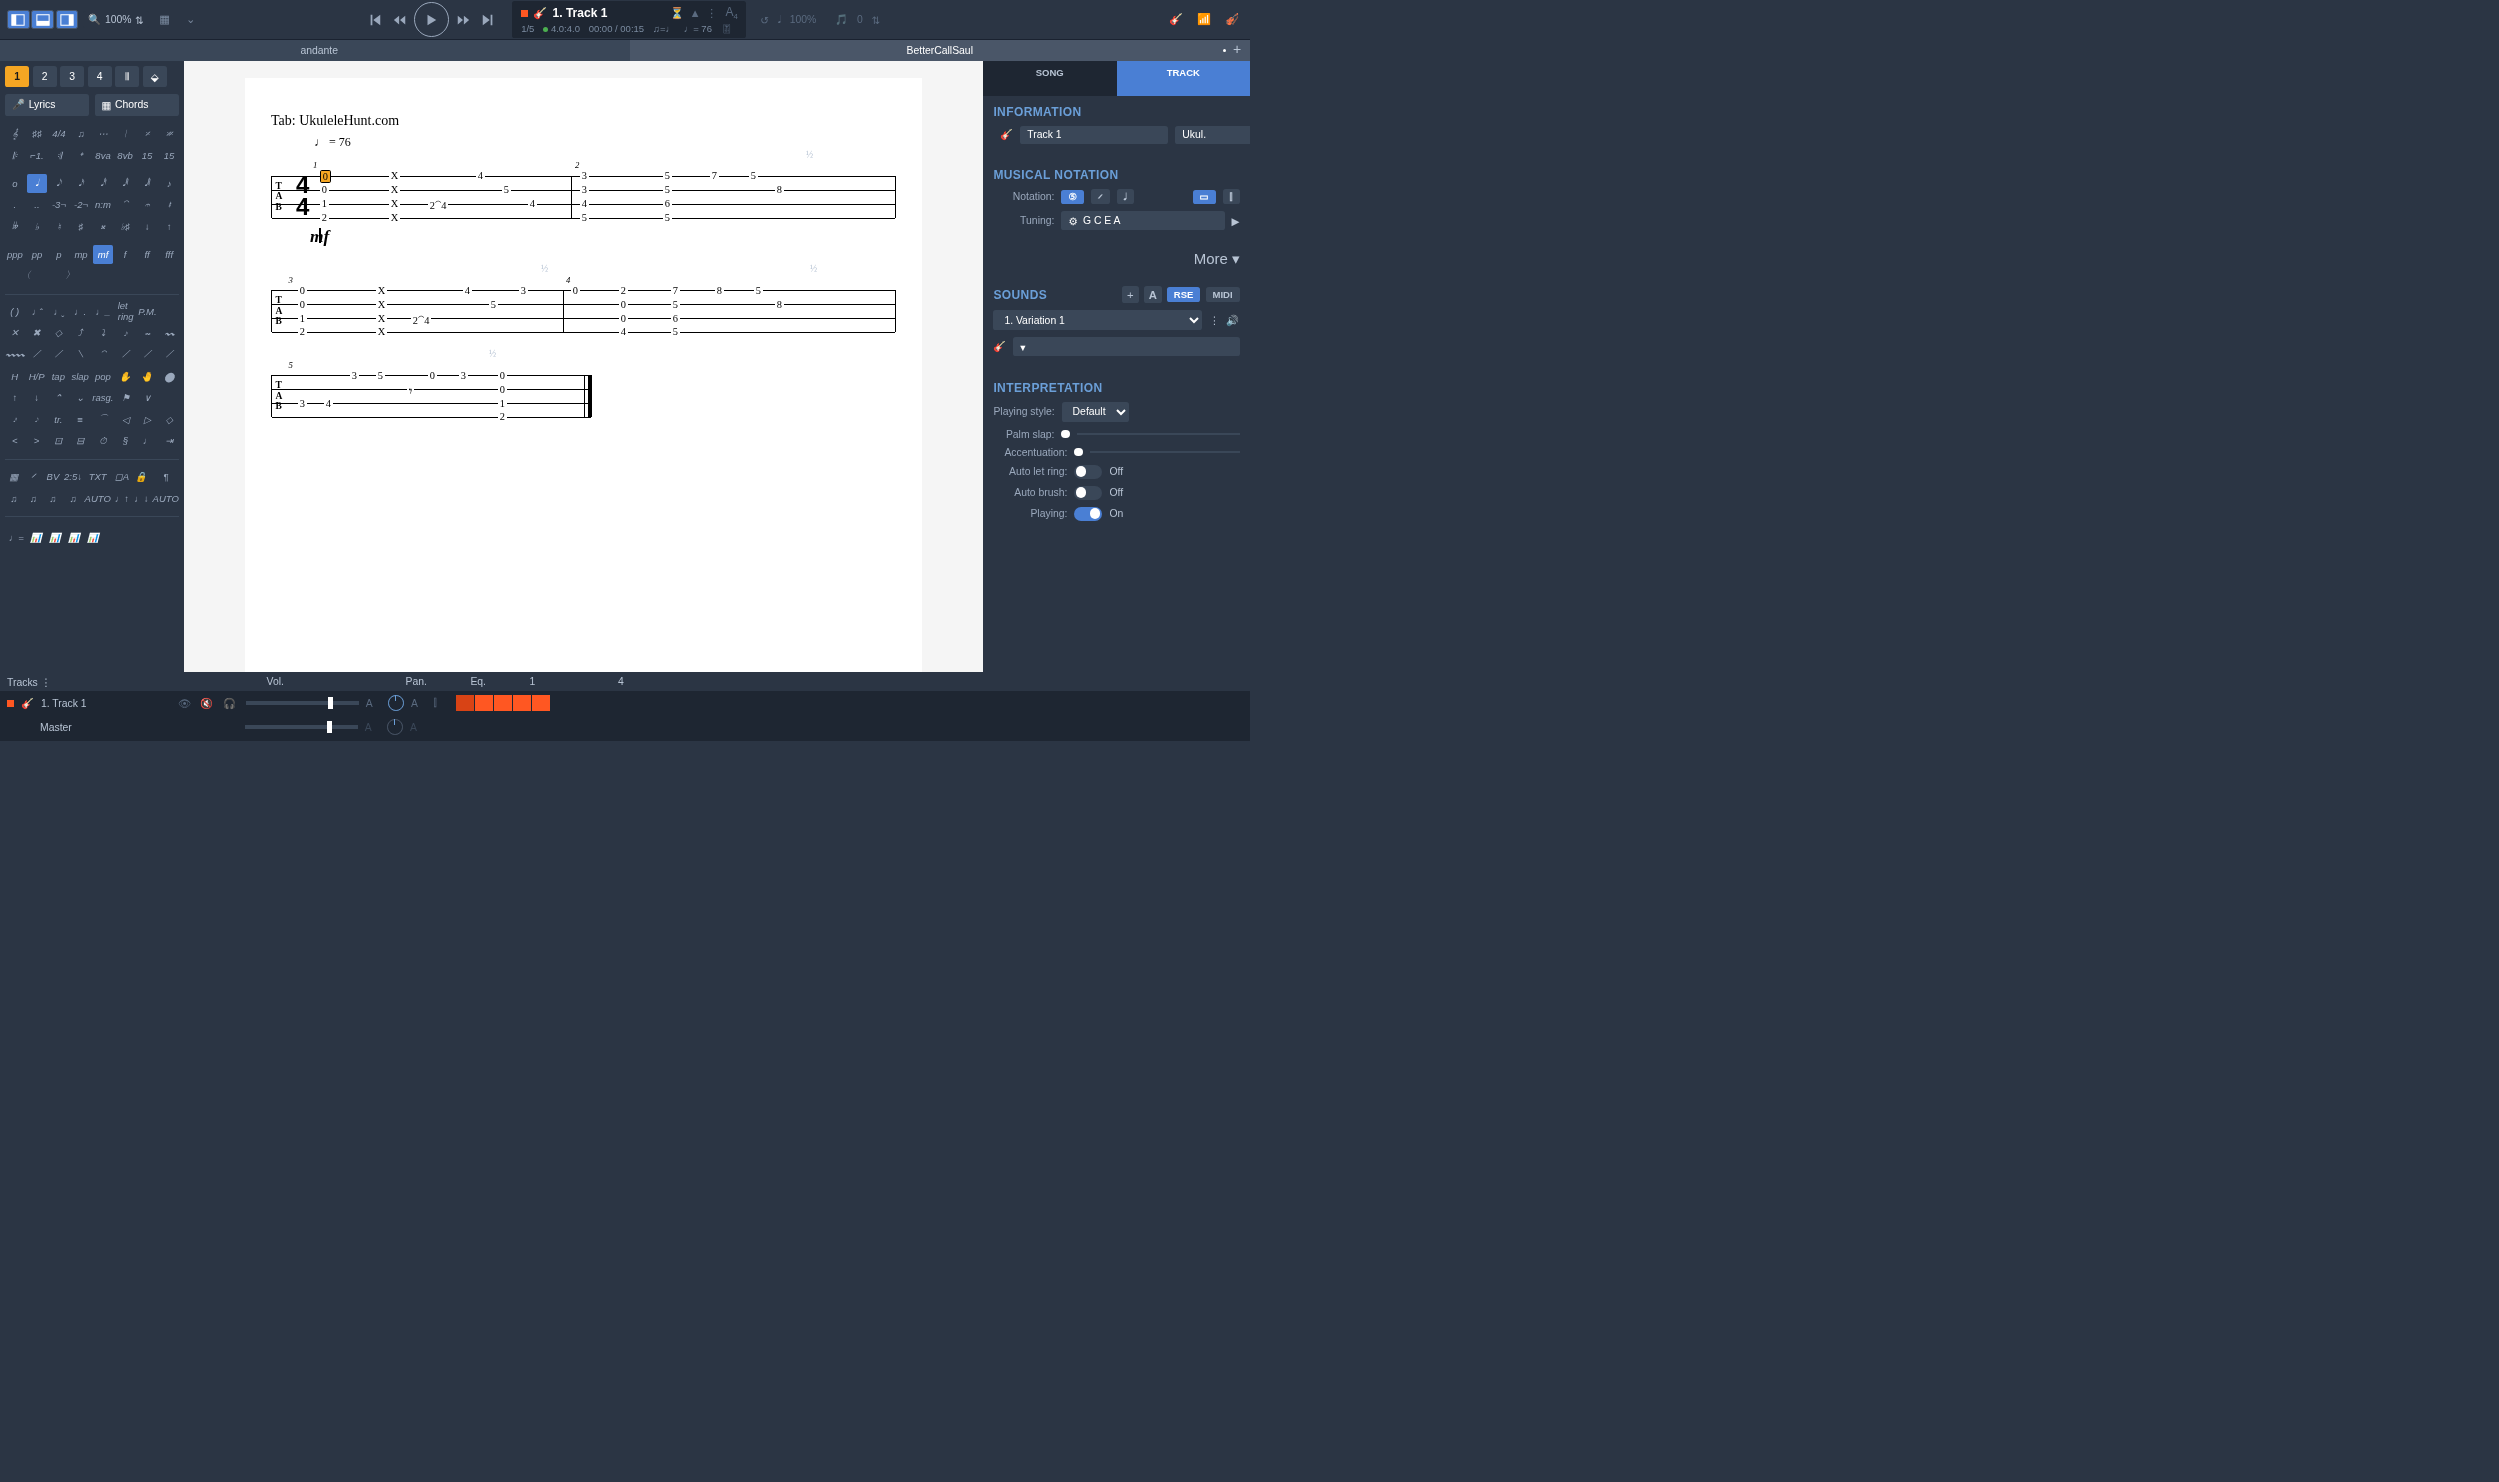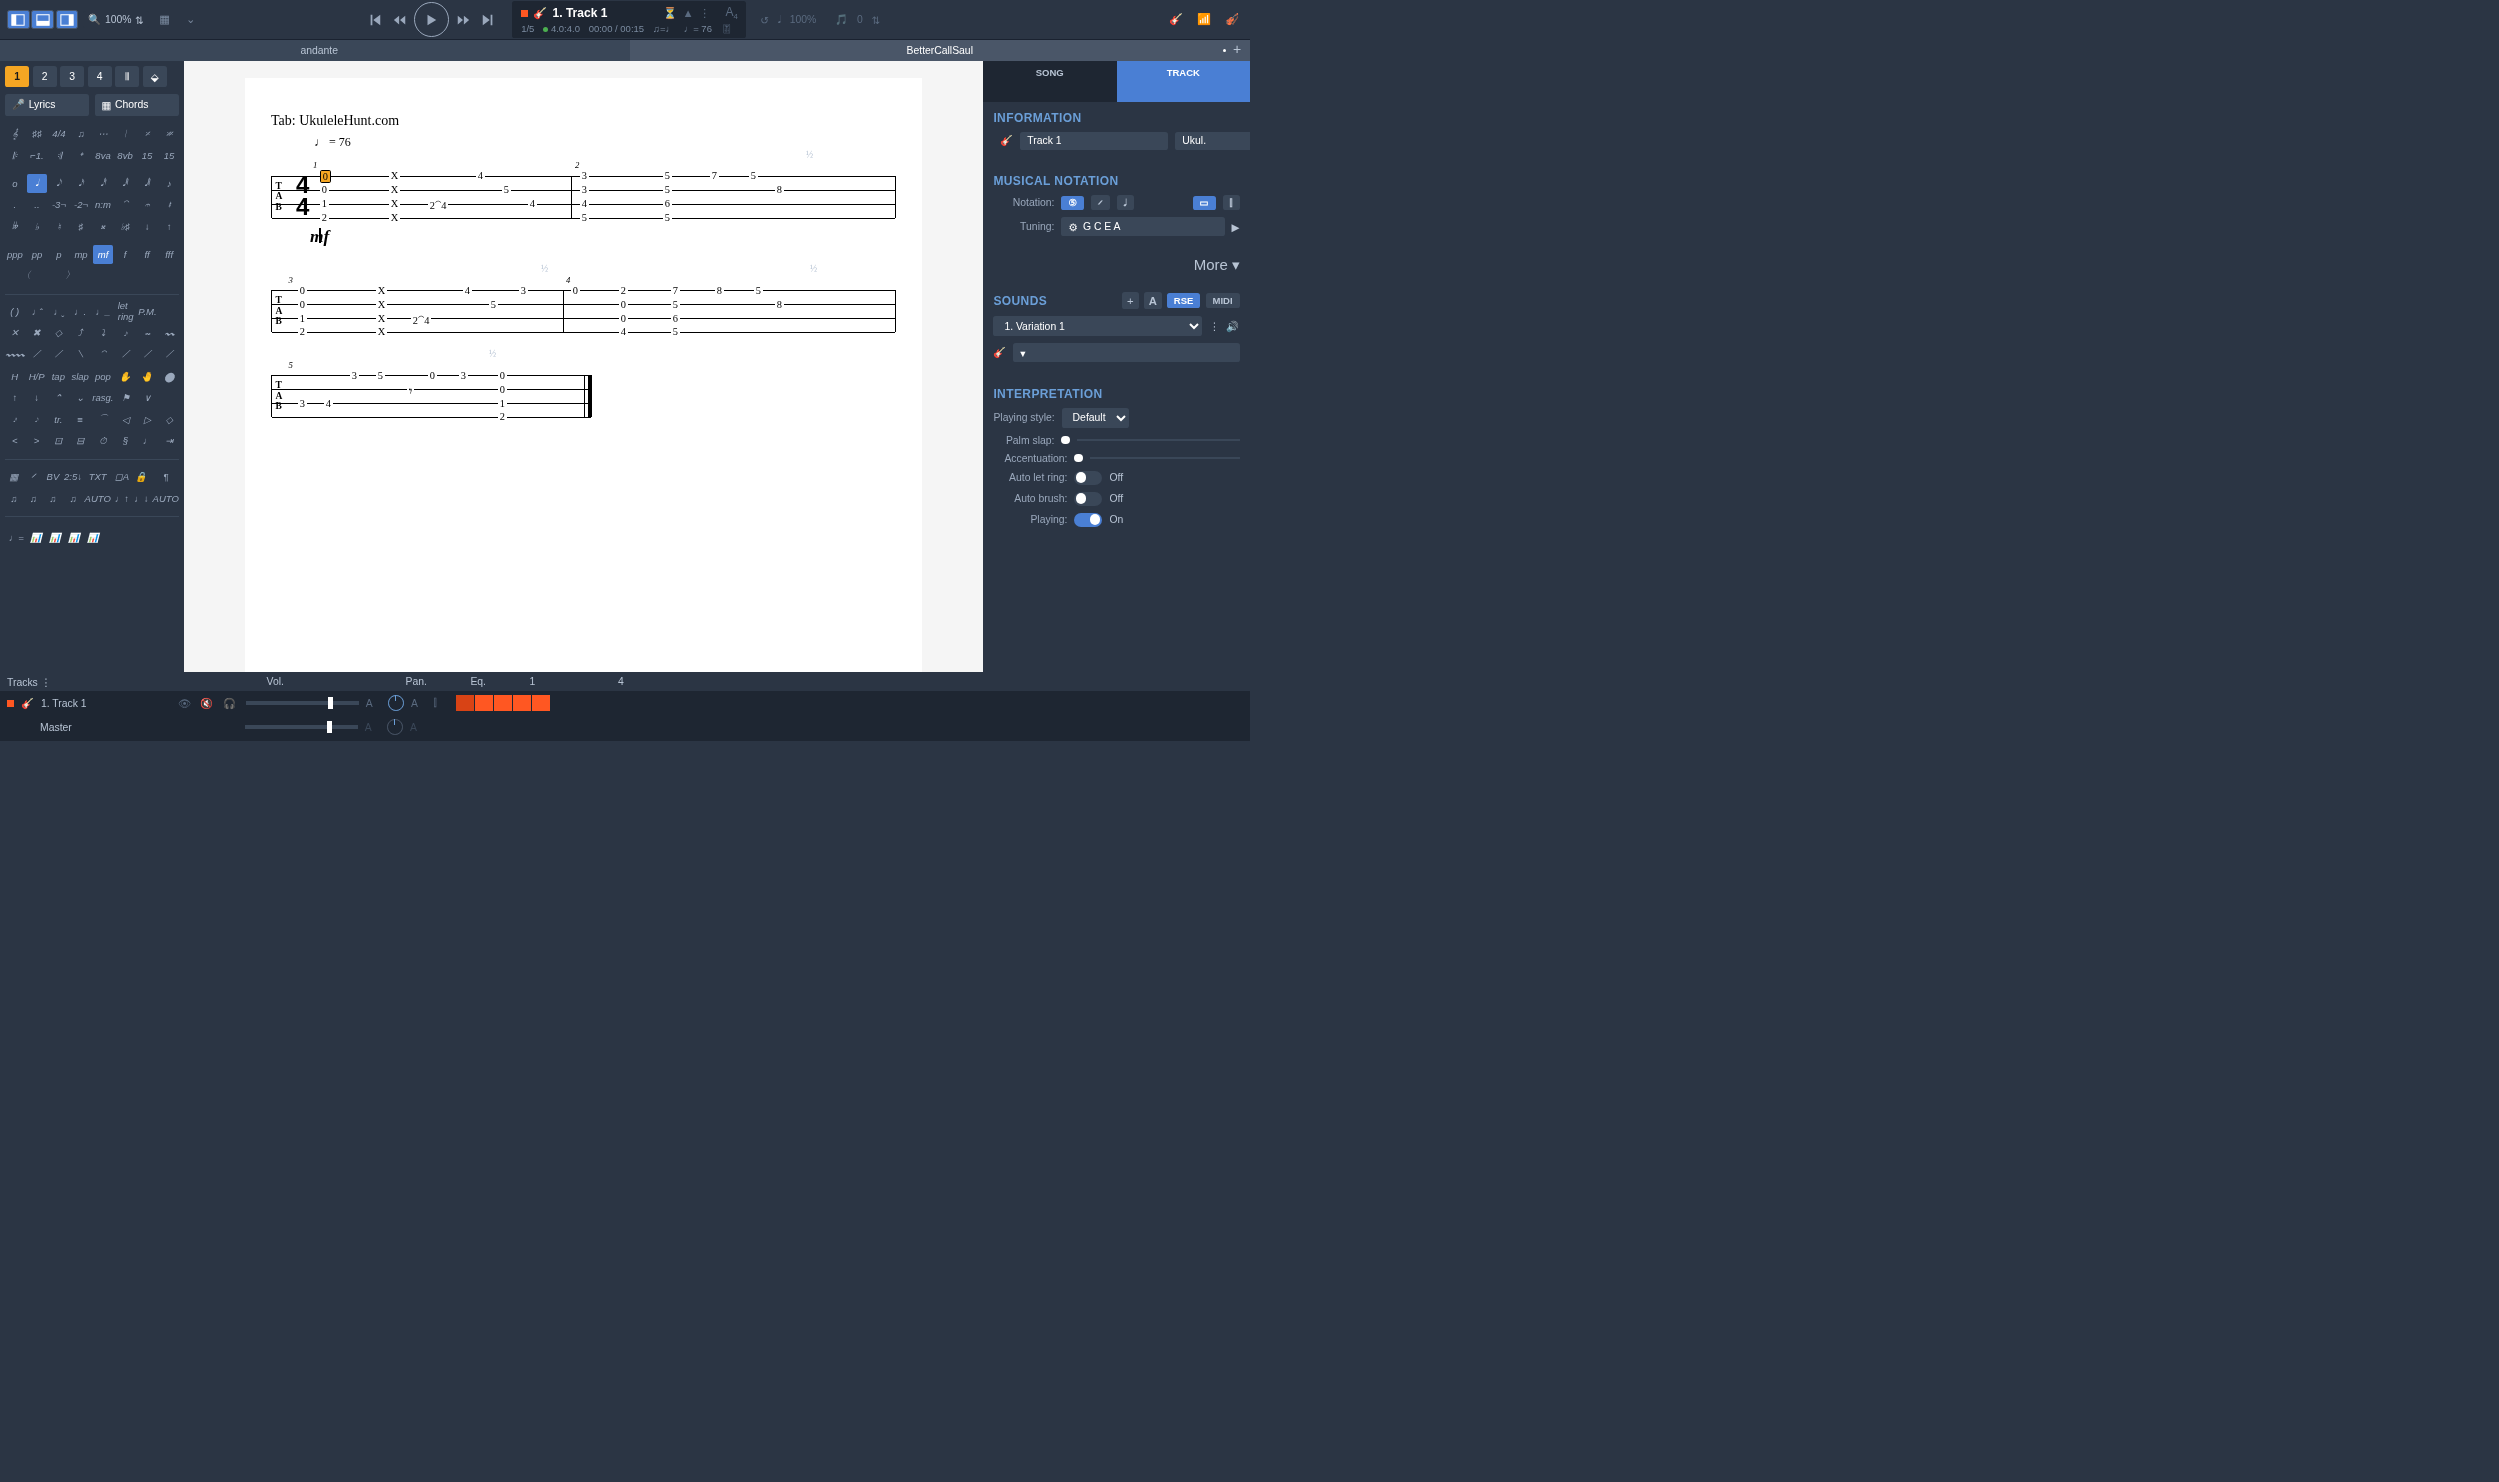--- a/index.html
+++ b/index.html
@@ -60,21 +60,21 @@
 .tab-clef { position: absolute; left: 3.5px; top: 5.2px; font-family: Georgia, serif; font-size: 9.5px; line-height: 10.4px; color: #000; font-weight: 600; }
 .time-sig { position: absolute; left: 24px; top: -1.7px; font-family: Georgia, serif; font-size: 24px; font-weight: bold; color: #000; line-height: 21px; }
 .fret-num { position: absolute; background: #fff; padding: 0 1.7px; font-size: 10.4px; font-family: Georgia, serif; color: #000; }
 .fret-num.sel { background: #f5a623; border: 0.9px solid #000; border-radius: 1.7px; }
 .bar-num { position: absolute; top: -15.6px; font-size: 8.7px; font-style: italic; color: #000; font-family: Georgia, serif; }
 .dynamic { font-family: Georgia, serif; font-style: italic; font-weight: bold; font-size: 17.4px; color: #000; margin-left: 39px; margin-top: 8.7px; }
 .barline { position: absolute; width: 0.9px; height: 42px; background: #000; top: 0; }
 
 
 .right-panel { width: 267px; background: #2b3544; overflow-y: auto; }
-.rp-tabs { display: flex; height: 41px; }
+.rp-tabs { display: flex; height: 35px; }
 .rp-tab { flex: 1; text-align: center; line-height: 24px; font-size: 9.5px; font-weight: 600; cursor: pointer; background: #1e2632; }
 .rp-tab.active { background: #4a7fd4; color: #fff; }
 .rp-section { padding: 8.7px 10.4px; }
 .rp-heading { color: #6b9fd8; font-size: 12px; font-weight: 600; margin-bottom: 7px; letter-spacing: 0.4px; }
 .rp-row { display: flex; align-items: center; gap: 7px; margin-bottom: 7px; font-size: 10.4px; }
 .rp-label { min-width: 61px; text-align: right; color: #9aa8bc; }
 .rp-input { background: #3a4758; border: none; color: #fff; padding: 3.5px 7px; border-radius: 2.6px; flex: 1; font-size: 10.4px; }
 .rp-badge { background: #4a7fd4; color: #fff; padding: 1.7px 7px; border-radius: 2.6px; font-size: 9.5px; font-weight: 600; }
 .rp-badge.gray { background: #3a4758; color: #b8c4d4; }
 .rp-select { background: #3a4758; border: none; color: #fff; padding: 3.5px 7px; border-radius: 2.6px; font-size: 10.4px; }
@@ -164,21 +164,21 @@
   </div>
 
   <div class="track-info">
     <div class="track-title-row">
       <div class="track-color"></div>
       <span style="color:#7a8a9f;">🎸</span>
       <span class="track-title">1. Track 1</span>
       <span style="margin-left:auto;color:#5a6a7f;">⏳</span>
       <span style="color:#5a6a7f;">▲</span>
       <span style="color:#5a6a7f;">⋮</span>
-      <span style="color:#5a6a7f;margin-left:10px;font-size:12px;">A<sub style="font-size:7.8px;">4</sub></span>
+      <span style="color:#5a6a7f;margin-left:3px;font-size:12px;">A<sub style="font-size:7.8px;">4</sub></span>
     </div>
     <div class="track-meta">
       <span>1/5</span>
       <span><span class="dot"></span> <span>4.0:4.0</span></span>
       <span>00:00 / 00:15</span>
       <span>♫=♩</span>
       <span>♩= 76</span>
       <span style="color:#5a6a7f;">🎚</span>
     </div>
   </div>

